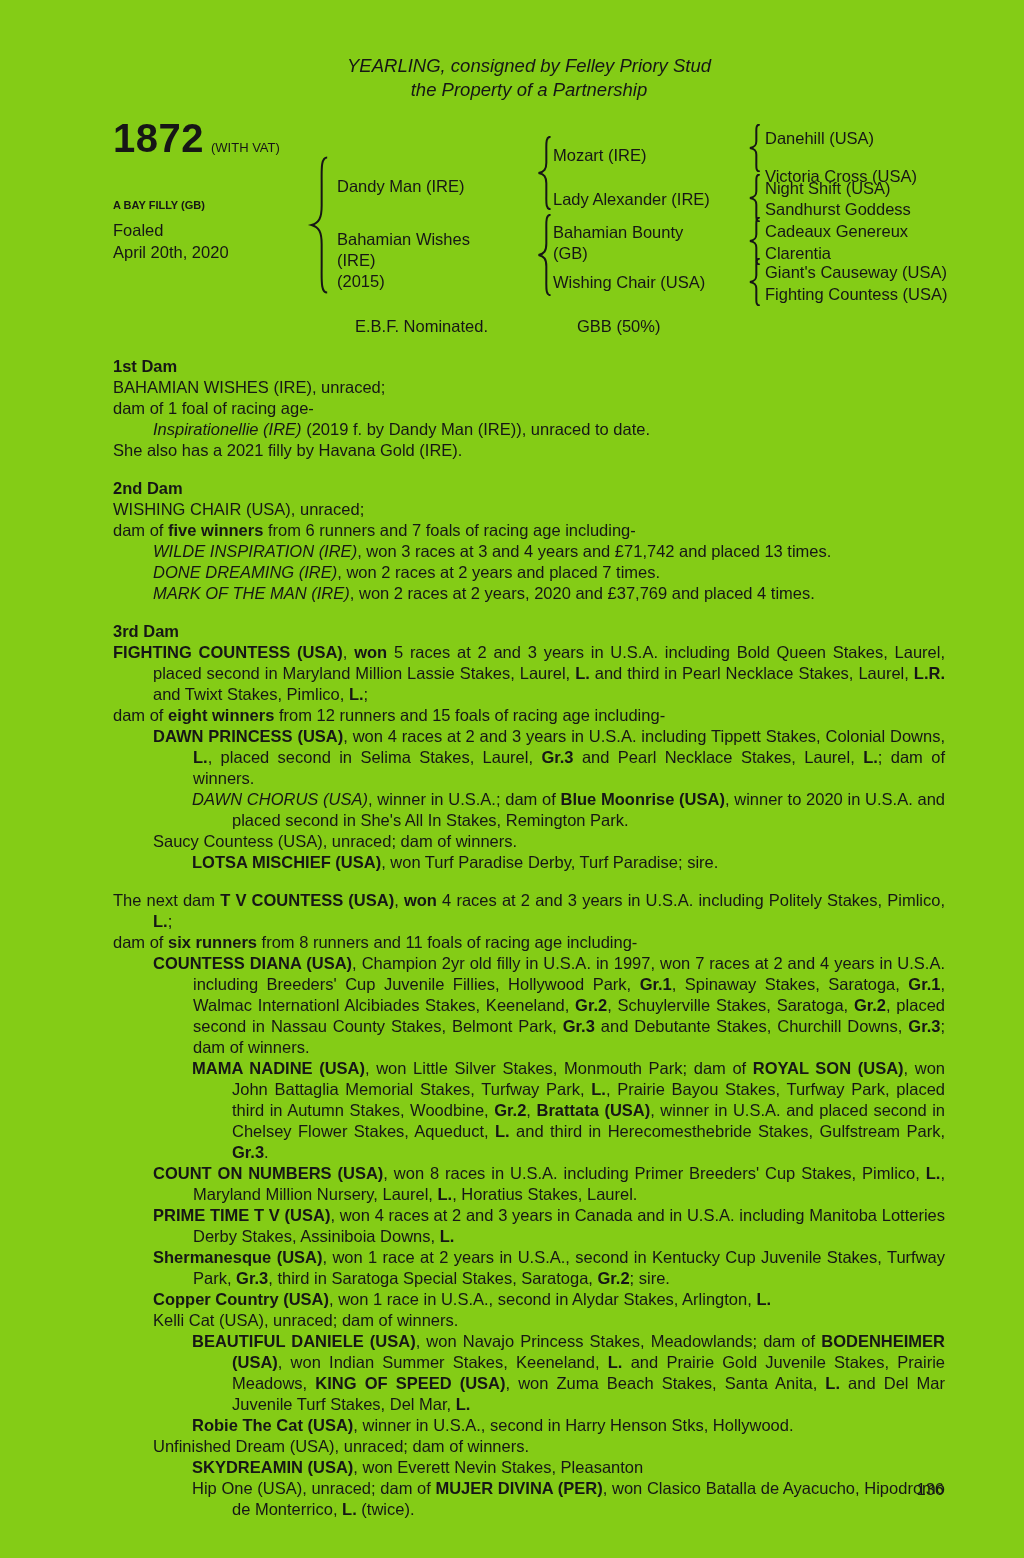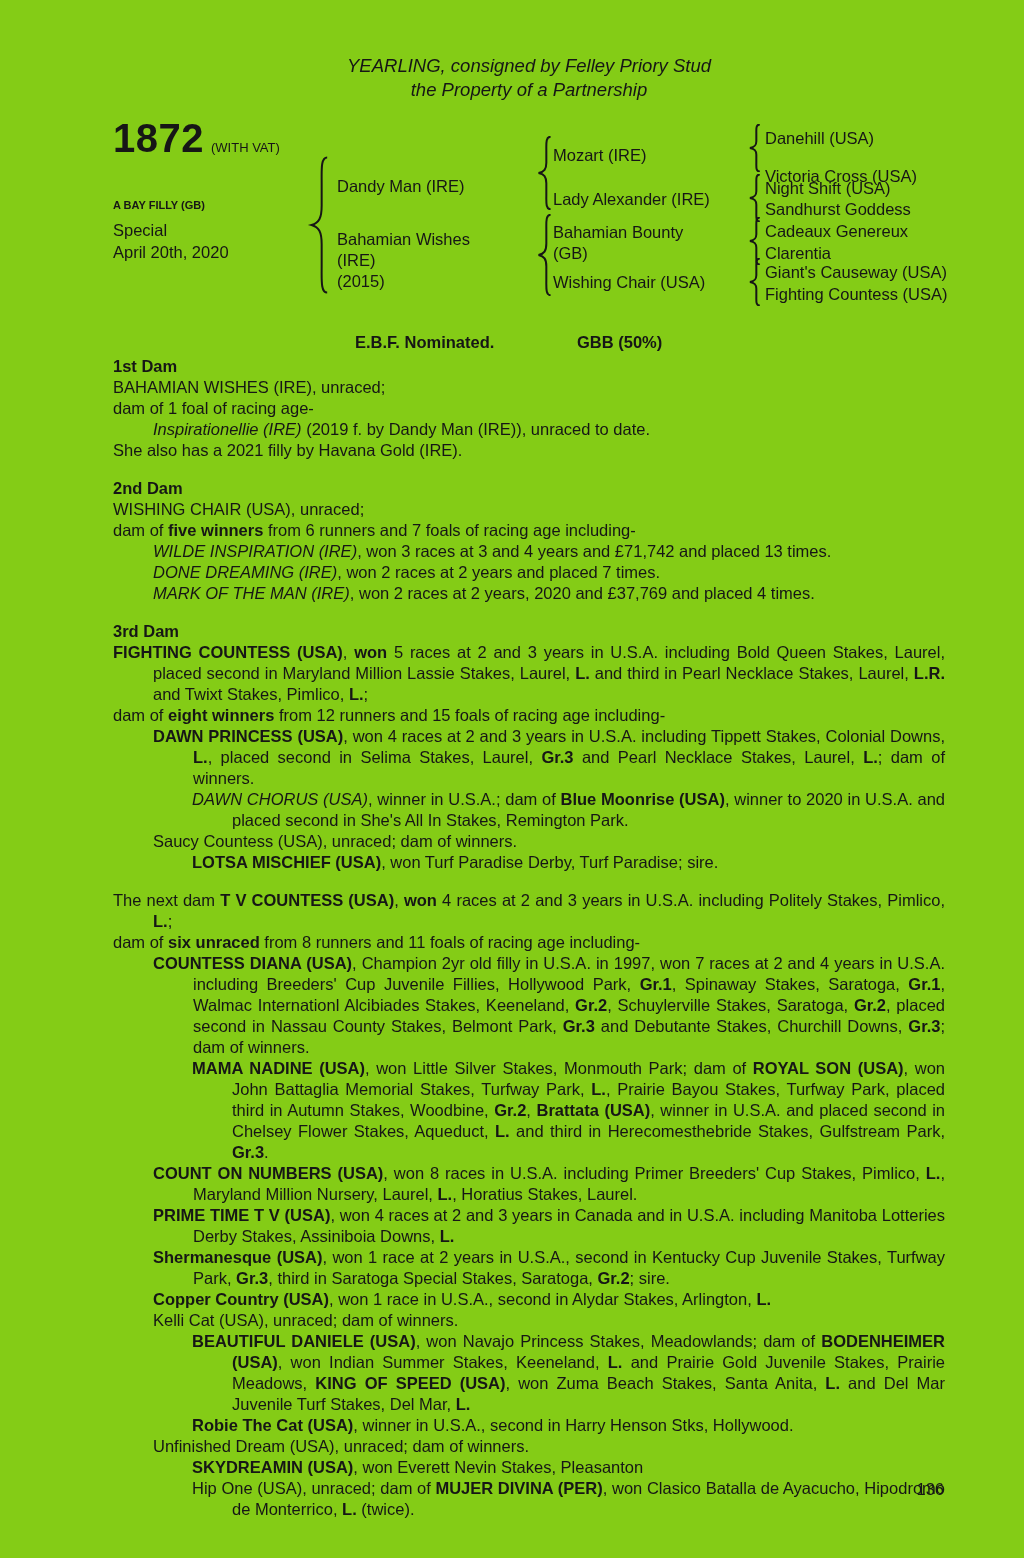--- a/index.html
+++ b/index.html
@@ -12,21 +12,21 @@
   .page { position:relative; width:1024px; height:1558px; padding:54px 79px 0 113px; overflow:hidden; background:#84cc16; }
 
   .hdr-center { text-align:center; font-style:italic; font-size:18.5px; line-height:24px; }
   .hdr-bold { font-weight:bold; font-size:17px; line-height:23px; }
 
   .ped { position:relative; height:212px; margin-top:26px; }
   .abs { position:absolute; font-size:16.5px; line-height:21px; white-space:nowrap; }
   .lot-num { font-size:40px; font-weight:bold; letter-spacing:0.5px; }
   .vat { font-size:13px; margin-left:7px; font-weight:normal; }
   .desc { font-weight:bold; font-size:11px; }
-  .bold { font-weight:bold;margin-top:16px; }
+  .bold { font-weight:normal; }
 
   .brace { position:absolute; color:#161616; }
   .brace svg { display:block; width:100%; height:100%; }
 
   .sections { margin-top:16px; font-size:16.5px; line-height:21px; }
   .section { margin-top:17px; }
   .sections .section:first-child { margin-top:0; }
   .sec-heading { font-weight:bold; }
   .para { text-align:justify; padding-left:40px; text-indent:-40px; }
   .ind1 { margin-left:40px; }
@@ -45,21 +45,21 @@
     <div class="hdr-center">YEARLING, consigned by Felley Priory Stud</div>
     <div class="hdr-center">the Property of a Partnership</div>
   </div>
 
   <div class="ped">
 
     <div class="abs" style="left:0px; top:0px;">
       <span class="lot-num">1872</span><span class="vat">(WITH VAT)</span>
     </div>
     <div class="abs desc" style="left:0px; top:67px;">A BAY FILLY (GB)</div>
-    <div class="abs" style="left:0px; top:92px;">Special</div>
+    <div class="abs" style="left:0px; top:92px;">Foaled</div>
     <div class="abs" style="left:0px; top:114px;">April 20th, 2020</div>
 
     <div class="brace" style="left:194px; top:28px; width:22px; height:138px;">
       <svg viewBox="0 0 24 100" preserveAspectRatio="none">
           <path d="M22,1 C15,1 16,10 16,20 L16,36 C16,45 13,48.5 5,50 C13,51.5 16,55 16,64 L16,80 C16,90 15,99 22,99" fill="none" stroke="currentColor" stroke-width="2" vector-effect="non-scaling-stroke"></path>
         </svg>
     </div>
 
     <div class="abs" style="left:224px; top:48px;">Dandy Man (IRE)</div>
     <div class="abs" style="left:224px; top:101px;">
@@ -141,21 +141,21 @@
         <div class="sec-heading">3rd Dam</div>
         <div class="para ind0"><span class="b">FIGHTING COUNTESS (USA)</span><span>, </span><span class="b">won</span><span> 5 races at 2 and 3 years in U.S.A. including Bold Queen Stakes, Laurel, placed second in Maryland Million Lassie Stakes, Laurel, </span><span class="b">L.</span><span> and third in Pearl Necklace Stakes, Laurel, </span><span class="b">L.R.</span><span> and Twixt Stakes, Pimlico, </span><span class="b">L.</span><span>;</span></div>
         <div class="para ind0"><span>dam of </span><span class="b">eight winners</span><span> from 12 runners and 15 foals of racing age including-</span></div>
         <div class="para ind1"><span class="b">DAWN PRINCESS (USA)</span><span>, won 4 races at 2 and 3 years in U.S.A. including Tippett Stakes, Colonial Downs, </span><span class="b">L.</span><span>, placed second in Selima Stakes, Laurel, </span><span class="b">Gr.3</span><span> and Pearl Necklace Stakes, Laurel, </span><span class="b">L.</span><span>; dam of winners.</span></div>
         <div class="para ind2"><span class="i">DAWN CHORUS (USA)</span><span>, winner in U.S.A.; dam of </span><span class="b">Blue Moonrise (USA)</span><span>, winner to 2020 in U.S.A. and placed second in She's All In Stakes, Remington Park.</span></div>
         <div class="para ind1"><span>Saucy Countess (USA), unraced; dam of winners.</span></div>
         <div class="para ind2"><span class="b">LOTSA MISCHIEF (USA)</span><span>, won Turf Paradise Derby, Turf Paradise; sire.</span></div>
       </div>
       <div class="section">
         <div class="para ind0"><span>The next dam </span><span class="b">T V COUNTESS (USA)</span><span>, </span><span class="b">won</span><span> 4 races at 2 and 3 years in U.S.A. including Politely Stakes, Pimlico, </span><span class="b">L.</span><span>;</span></div>
-        <div class="para ind0"><span>dam of </span><span class="b">six unraced</span><span> from 8 runners and 11 foals of racing age including-</span></div>
+        <div class="para ind0"><span>dam of </span><span class="b">six runners</span><span> from 8 runners and 11 foals of racing age including-</span></div>
         <div class="para ind1"><span class="b">COUNTESS DIANA (USA)</span><span>, Champion 2yr old filly in U.S.A. in 1997, won 7 races at 2 and 4 years in U.S.A. including Breeders' Cup Juvenile Fillies, Hollywood Park, </span><span class="b">Gr.1</span><span>, Spinaway Stakes, Saratoga, </span><span class="b">Gr.1</span><span>, Walmac Internationl Alcibiades Stakes, Keeneland, </span><span class="b">Gr.2</span><span>, Schuylerville Stakes, Saratoga, </span><span class="b">Gr.2</span><span>, placed second in Nassau County Stakes, Belmont Park, </span><span class="b">Gr.3</span><span> and Debutante Stakes, Churchill Downs, </span><span class="b">Gr.3</span><span>; dam of winners.</span></div>
         <div class="para ind2"><span class="b">MAMA NADINE (USA)</span><span>, won Little Silver Stakes, Monmouth Park; dam of </span><span class="b">ROYAL SON (USA)</span><span>, won John Battaglia Memorial Stakes, Turfway Park, </span><span class="b">L.</span><span>, Prairie Bayou Stakes, Turfway Park, placed third in Autumn Stakes, Woodbine, </span><span class="b">Gr.2</span><span>, </span><span class="b">Brattata (USA)</span><span>, winner in U.S.A. and placed second in Chelsey Flower Stakes, Aqueduct, </span><span class="b">L.</span><span> and third in Herecomesthebride Stakes, Gulfstream Park, </span><span class="b">Gr.3</span><span>.</span></div>
         <div class="para ind1"><span class="b">COUNT ON NUMBERS (USA)</span><span>, won 8 races in U.S.A. including Primer Breeders' Cup Stakes, Pimlico, </span><span class="b">L.</span><span>, Maryland Million Nursery, Laurel, </span><span class="b">L.</span><span>, Horatius Stakes, Laurel.</span></div>
         <div class="para ind1"><span class="b">PRIME TIME T V (USA)</span><span>, won 4 races at 2 and 3 years in Canada and in U.S.A. including Manitoba Lotteries Derby Stakes, Assiniboia Downs, </span><span class="b">L.</span></div>
         <div class="para ind1"><span class="b">Shermanesque (USA)</span><span>, won 1 race at 2 years in U.S.A., second in Kentucky Cup Juvenile Stakes, Turfway Park, </span><span class="b">Gr.3</span><span>, third in Saratoga Special Stakes, Saratoga, </span><span class="b">Gr.2</span><span>; sire.</span></div>
         <div class="para ind1"><span class="b">Copper Country (USA)</span><span>, won 1 race in U.S.A., second in Alydar Stakes, Arlington, </span><span class="b">L.</span></div>
         <div class="para ind1"><span>Kelli Cat (USA), unraced; dam of winners.</span></div>
         <div class="para ind2"><span class="b">BEAUTIFUL DANIELE (USA)</span><span>, won Navajo Princess Stakes, Meadowlands; dam of </span><span class="b">BODENHEIMER (USA)</span><span>, won Indian Summer Stakes, Keeneland, </span><span class="b">L.</span><span> and Prairie Gold Juvenile Stakes, Prairie Meadows, </span><span class="b">KING OF SPEED (USA)</span><span>, won Zuma Beach Stakes, Santa Anita, </span><span class="b">L.</span><span> and Del Mar Juvenile Turf Stakes, Del Mar, </span><span class="b">L.</span></div>
         <div class="para ind2"><span class="b">Robie The Cat (USA)</span><span>, winner in U.S.A., second in Harry Henson Stks, Hollywood.</span></div>
         <div class="para ind1"><span>Unfinished Dream (USA), unraced; dam of winners.</span></div>

